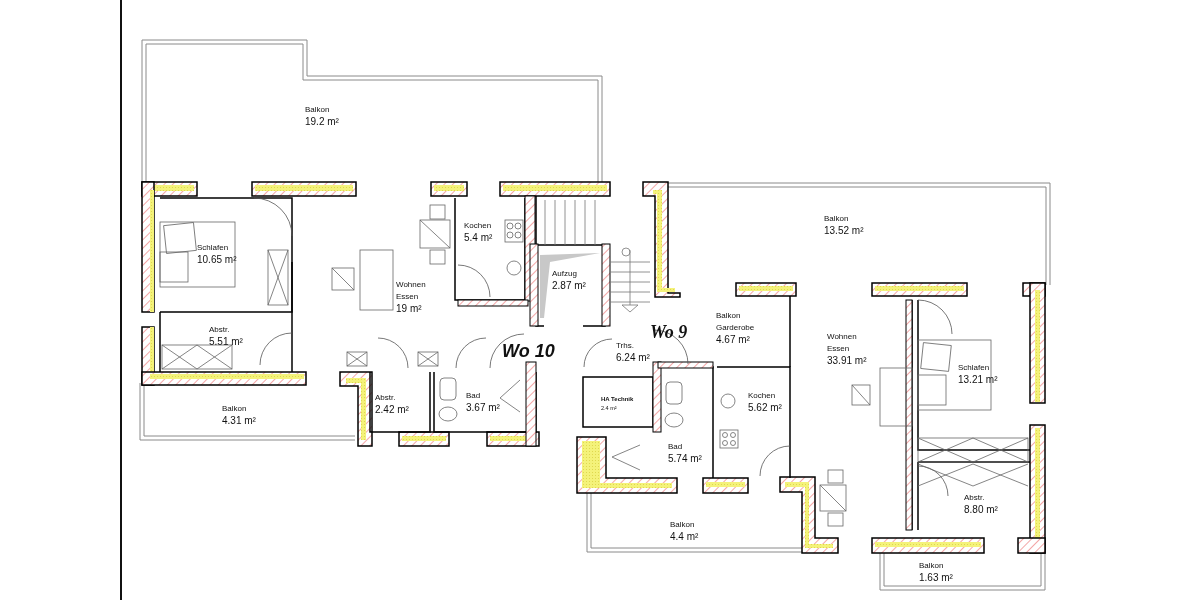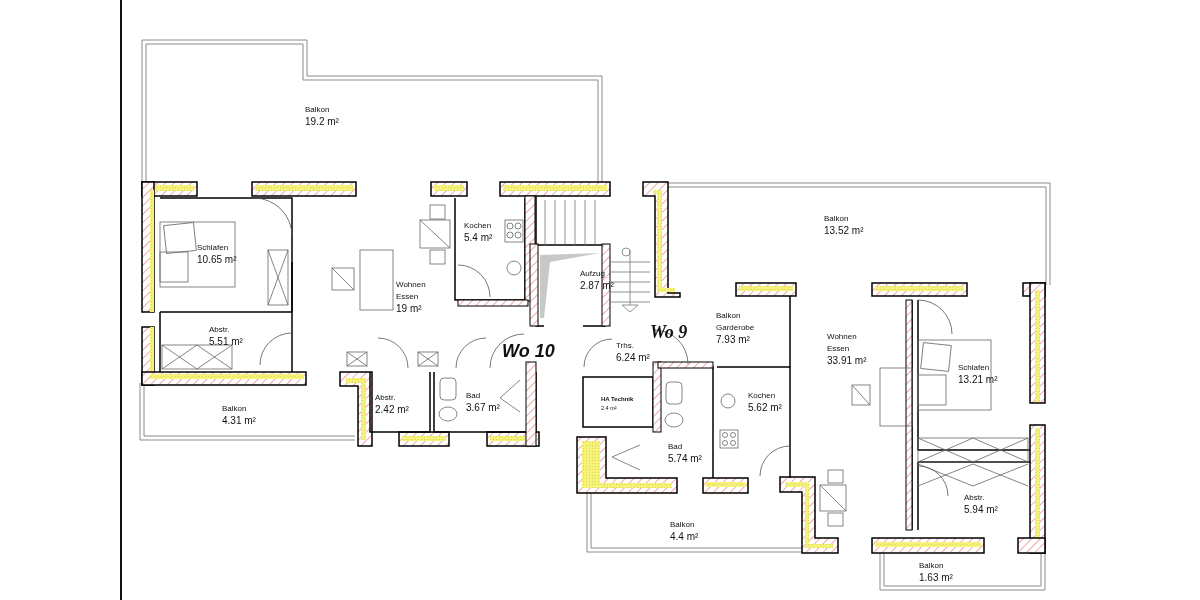--- a/index.html
+++ b/index.html
@@ -251,36 +251,36 @@
   <span class="a">4.31 m²</span>
 </div>
 <div class="lbl" style="left:375px;top:392px;">
   <span>Abstr.</span>
   <span class="a">2.42 m²</span>
 </div>
 <div class="lbl" style="left:466px;top:390px;">
   <span>Bad</span>
   <span class="a">3.67 m²</span>
 </div>
-<div class="lbl" style="left:580px;top:268px;">
+<div class="lbl" style="left:552px;top:268px;">
   <span>Aufzug</span>
   <span class="a">2.87 m²</span>
 </div>
 <div class="lbl" style="left:572px;top:340px;margin-left:44px;">
   <span>Trhs.</span>
   <span class="a">6.24 m²</span>
 </div>
 <div class="lbl small" style="left:601px;top:395px;">
   <span style="font-weight:bold">HA Technik</span>
   <span class="a">2.4 m²</span>
 </div>
 <div class="lbl" style="left:716px;top:310px;">
   <span style="display:block">Balkon</span>
   <span style="display:block">Garderobe</span>
-  <span class="a">7.93 m²</span>
+  <span class="a">4.67 m²</span>
 </div>
 <div class="lbl" style="left:824px;top:213px;">
   <span>Balkon</span>
   <span class="a">13.52 m²</span>
 </div>
 <div class="lbl" style="left:827px;top:331px;">
   <span style="display:block">Wohnen</span>
   <span style="display:block">Essen</span>
   <span class="a">33.91 m²</span>
 </div>
@@ -291,21 +291,21 @@
 <div class="lbl" style="left:668px;top:441px;">
   <span>Bad</span>
   <span class="a">5.74 m²</span>
 </div>
 <div class="lbl" style="left:748px;top:390px;">
   <span>Kochen</span>
   <span class="a">5.62 m²</span>
 </div>
 <div class="lbl" style="left:964px;top:492px;">
   <span>Abstr.</span>
-  <span class="a">5.94 m²</span>
+  <span class="a">8.80 m²</span>
 </div>
 <div class="lbl" style="left:670px;top:519px;">
   <span>Balkon</span>
   <span class="a">4.4 m²</span>
 </div>
 <div class="lbl" style="left:919px;top:560px;">
   <span>Balkon</span>
   <span class="a">1.63 m²</span>
 </div>
 

